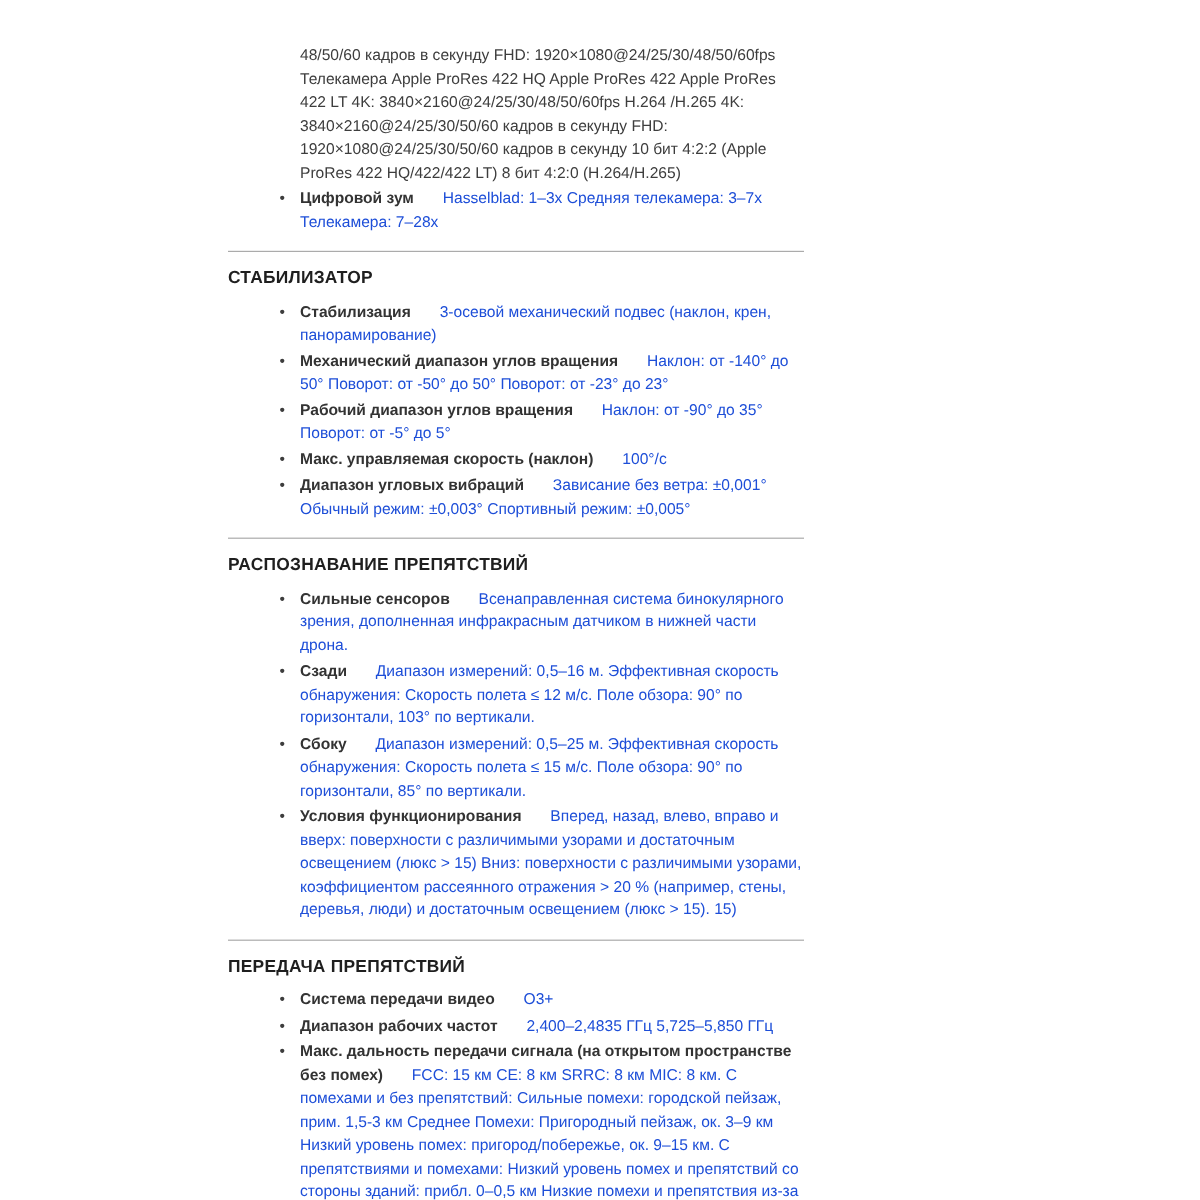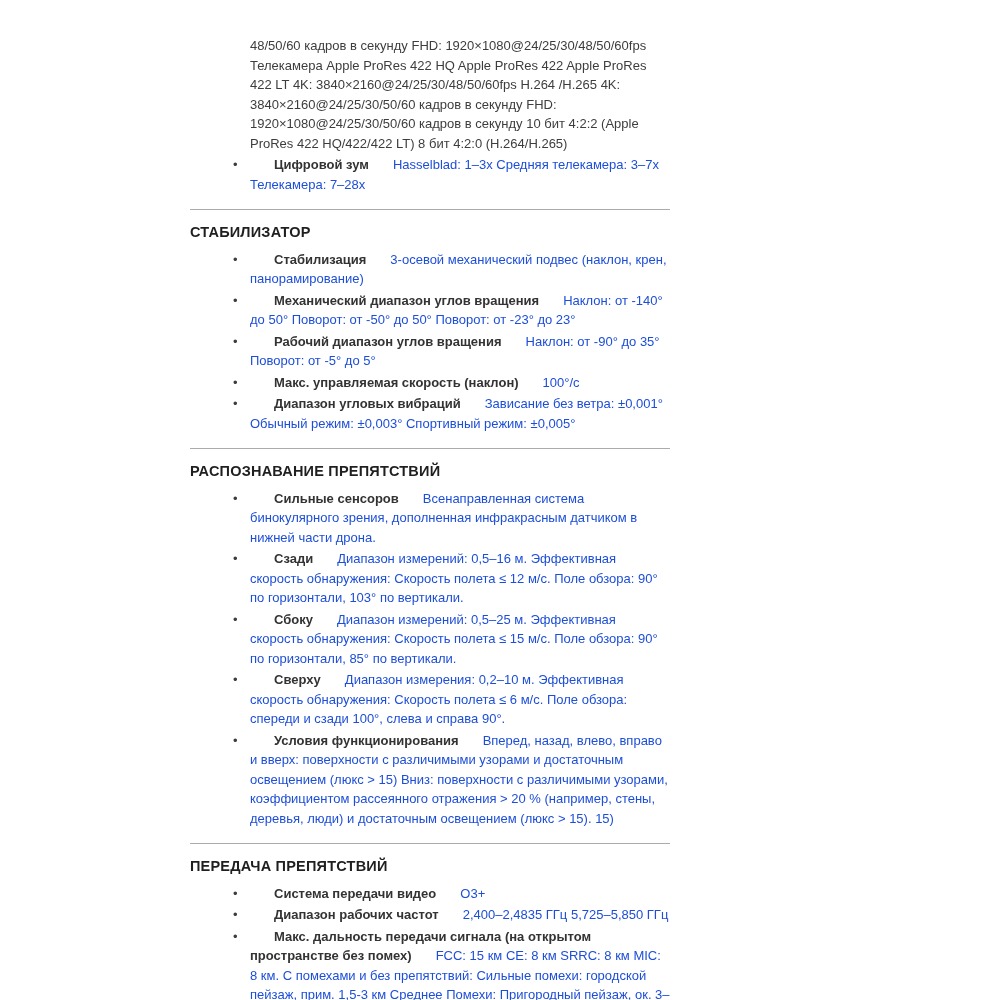--- a/index.html
+++ b/index.html
@@ -34,21 +34,20 @@
     position: absolute;
     left: -17px;
     top: 0;
     color: #3d3d3d;
     font-size: 13px;
   }
   .spec-label {
     font-weight: bold;
     color: #333333;
     margin-right: 24px;
-    margin-left: 24px;
   }
   .spec-value { color: #1d4ed8; }
   hr.section-divider {
     border: none;
     border-top: 1px solid #ababab;
     margin: 15px 0 0 0;
   }
   h2.section-title {
     font-size: 14.5px;
     font-weight: bold;
@@ -96,23 +95,20 @@
     <li>
       <span class="spec-label">Сильные сенсоров</span><span class="spec-value">Всенаправленная система бинокулярного зрения, дополненная инфракрасным датчиком в нижней части дрона.</span>
     </li>
     <li>
       <span class="spec-label">Сзади</span><span class="spec-value">Диапазон измерений: 0,5–16 м. Эффективная скорость обнаружения: Скорость полета ≤ 12 м/с. Поле обзора: 90° по горизонтали, 103° по вертикали.</span>
     </li>
     <li>
       <span class="spec-label">Сбоку</span><span class="spec-value">Диапазон измерений: 0,5–25 м. Эффективная скорость обнаружения: Скорость полета ≤ 15 м/с. Поле обзора: 90° по горизонтали, 85° по вертикали.</span>
     </li>
     <li>
-      <span class="spec-label">Сверху</span><span class="spec-value">Диапазон измерения: 0,2–10 м. Эффективная скорость обнаружения: Скорость полета ≤ 6 м/с. Поле обзора: спереди и сзади 100°, слева и справа 90°.</span>
-    </li>
-    <li>
       <span class="spec-label">Условия функционирования</span><span class="spec-value">Вперед, назад, влево, вправо и вверх: поверхности с различимыми узорами и достаточным освещением (люкс &gt; 15) Вниз: поверхности с различимыми узорами, коэффициентом рассеянного отражения &gt; 20 % (например, стены, деревья, люди) и достаточным освещением (люкс &gt; 15). 15)</span>
     </li>
   </ul>
 
   <hr class="section-divider">
   <h2 class="section-title">ПЕРЕДАЧА ПРЕПЯТСТВИЙ</h2>
   <ul class="spec-list">
     <li>
       <span class="spec-label">Система передачи видео</span><span class="spec-value">O3+</span>
     </li>

